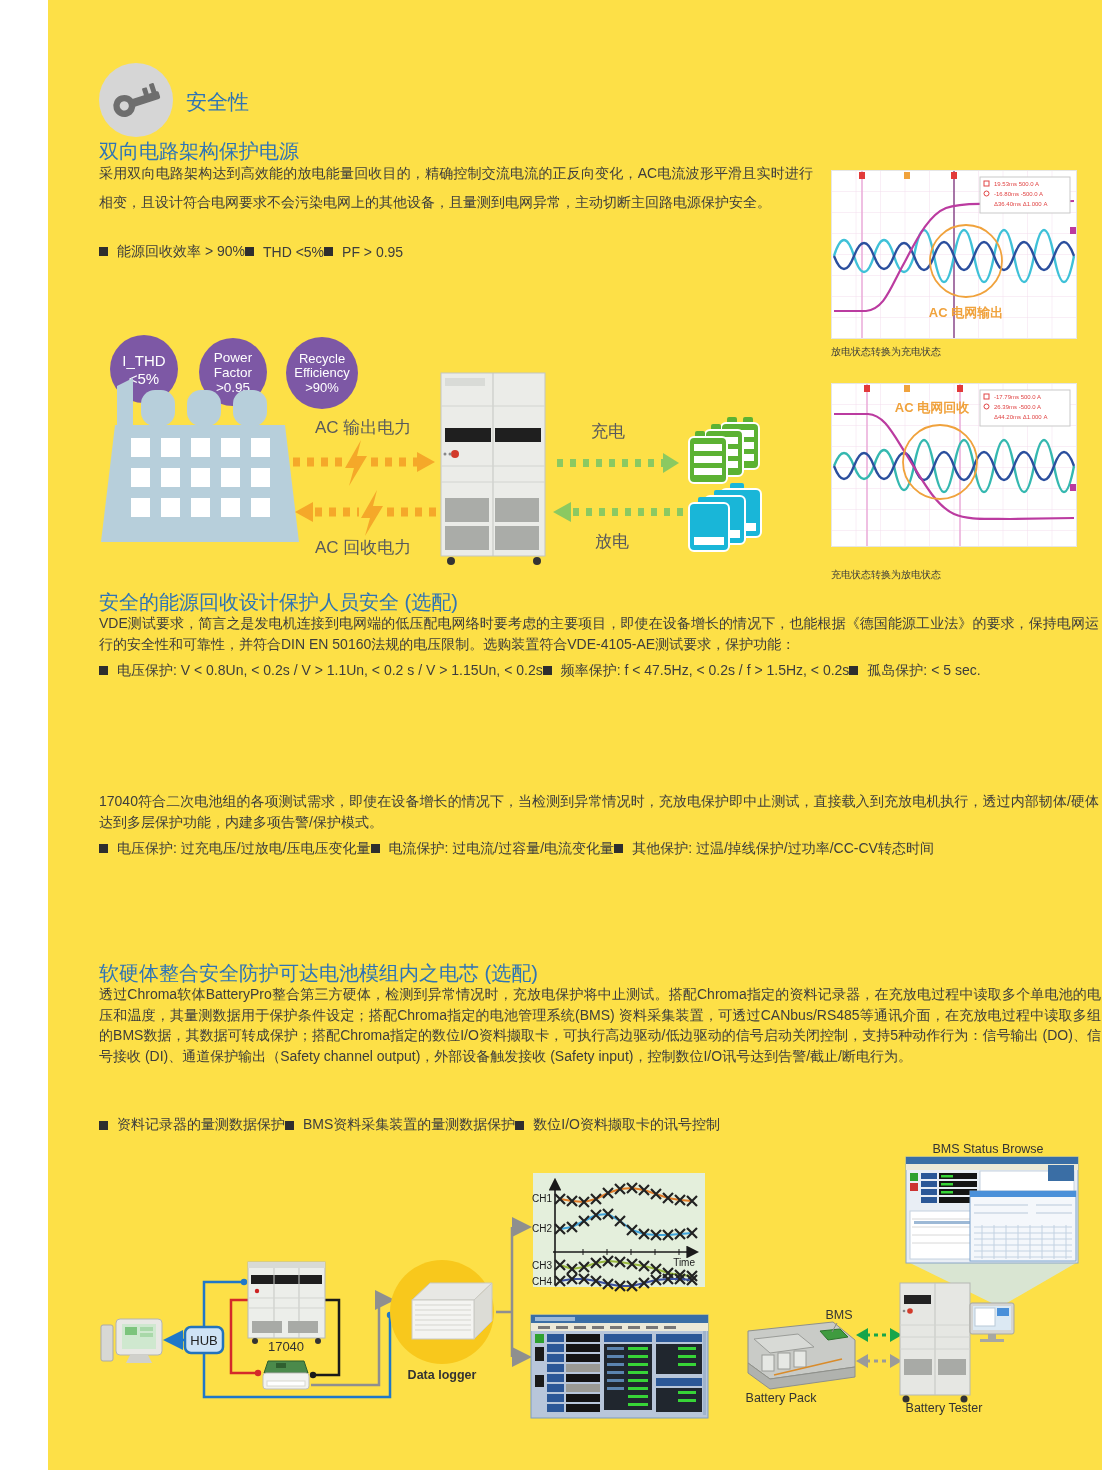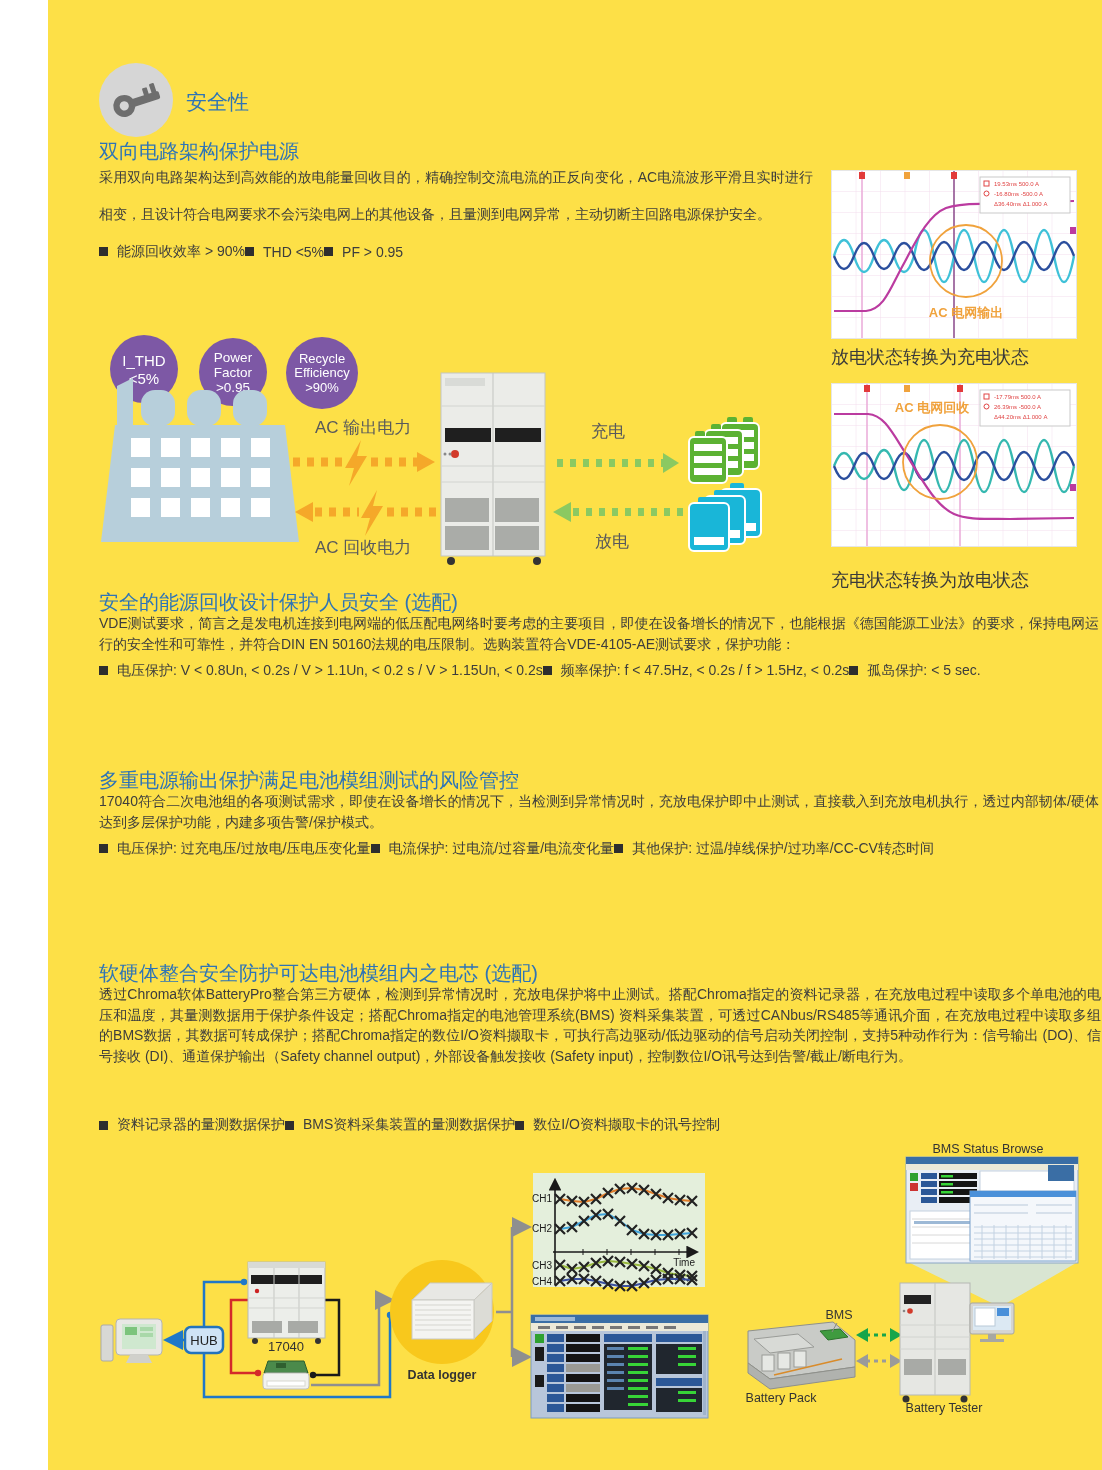--- a/index.html
+++ b/index.html
@@ -2,25 +2,25 @@
 <html><head>
 <meta charset="utf-8">
 <style>
   html,body{margin:0;padding:0;background:#fff;}
   #page{position:relative;width:1102px;height:1470px;background:#fde047;overflow:hidden;
         font-family:"Liberation Sans","DejaVu Sans",sans-serif;color:#3d3d3d;margin-left:48px;}
   .abs{position:absolute;}
   .pagetitle{font-size:21px;color:#2e74b6;}
   .h2sec{font-size:20px;color:#2e74b6;}
   .pbody{font-size:14px;color:#3d3d3d;text-align:justify;line-height:20.5px;}
-  .pbody.tall{line-height:37px;}
+  .pbody.tall{line-height:29px;}
   .bullets{display:flex;flex-direction:row;}
   .bullet{display:flex;align-items:center;gap:9px;font-size:14px;color:#3d3d3d;}
   .bullet .sq{width:9px;height:9px;background:#2e2e2e;flex:none;}
-  .caption{font-size:18px;color:#3a3a3a;}
+  .caption{font-size:10px;color:#3a3a3a;}
   .scopebox{border:1px solid #e6e6e6;}
   svg text{font-family:"Liberation Sans","DejaVu Sans",sans-serif;}
 </style>
 </head>
 <body>
 
 <div id="page">
 
   <svg class="abs" style="left:48px;top:60px" width="80" height="80" viewBox="0 0 80 80">
     <circle cx="40" cy="40" r="37" fill="#d6d6d6"></circle>
@@ -231,21 +231,20 @@
     <div class="bullet" style="height:25px">
         <span class="sq"></span>
         <span>频率保护: f &lt; 47.5Hz, &lt; 0.2s / f &gt; 1.5Hz, &lt; 0.2s</span>
       </div>
     <div class="bullet" style="height:25px">
         <span class="sq"></span>
         <span>孤岛保护: &lt; 5 sec.</span>
       </div>
   </div>
 
-  <div class="abs h2sec" style="left:51px;top:767px">多重电源输出保护满足电池模组测试的风险管控</div>
   <div class="abs pbody" style="left:51px;top:791px;width:1000px">17040符合二次电池组的各项测试需求，即使在设备增长的情况下，当检测到异常情况时，充放电保护即中止测试，直接载入到充放电机执行，透过内部韧体/硬体达到多层保护功能，内建多项告警/保护模式。</div>
   <div class="abs h2sec" style="left:51px;top:960px">软硬体整合安全防护可达电池模组内之电芯 (选配)</div>
 
   <div class="abs bullets" style="left:51px;top:836px">
     <div class="bullet" style="height:25px">
         <span class="sq"></span>
         <span>电压保护: 过充电压/过放电/压电压变化量</span>
       </div>
     <div class="bullet" style="height:25px">
         <span class="sq"></span>

